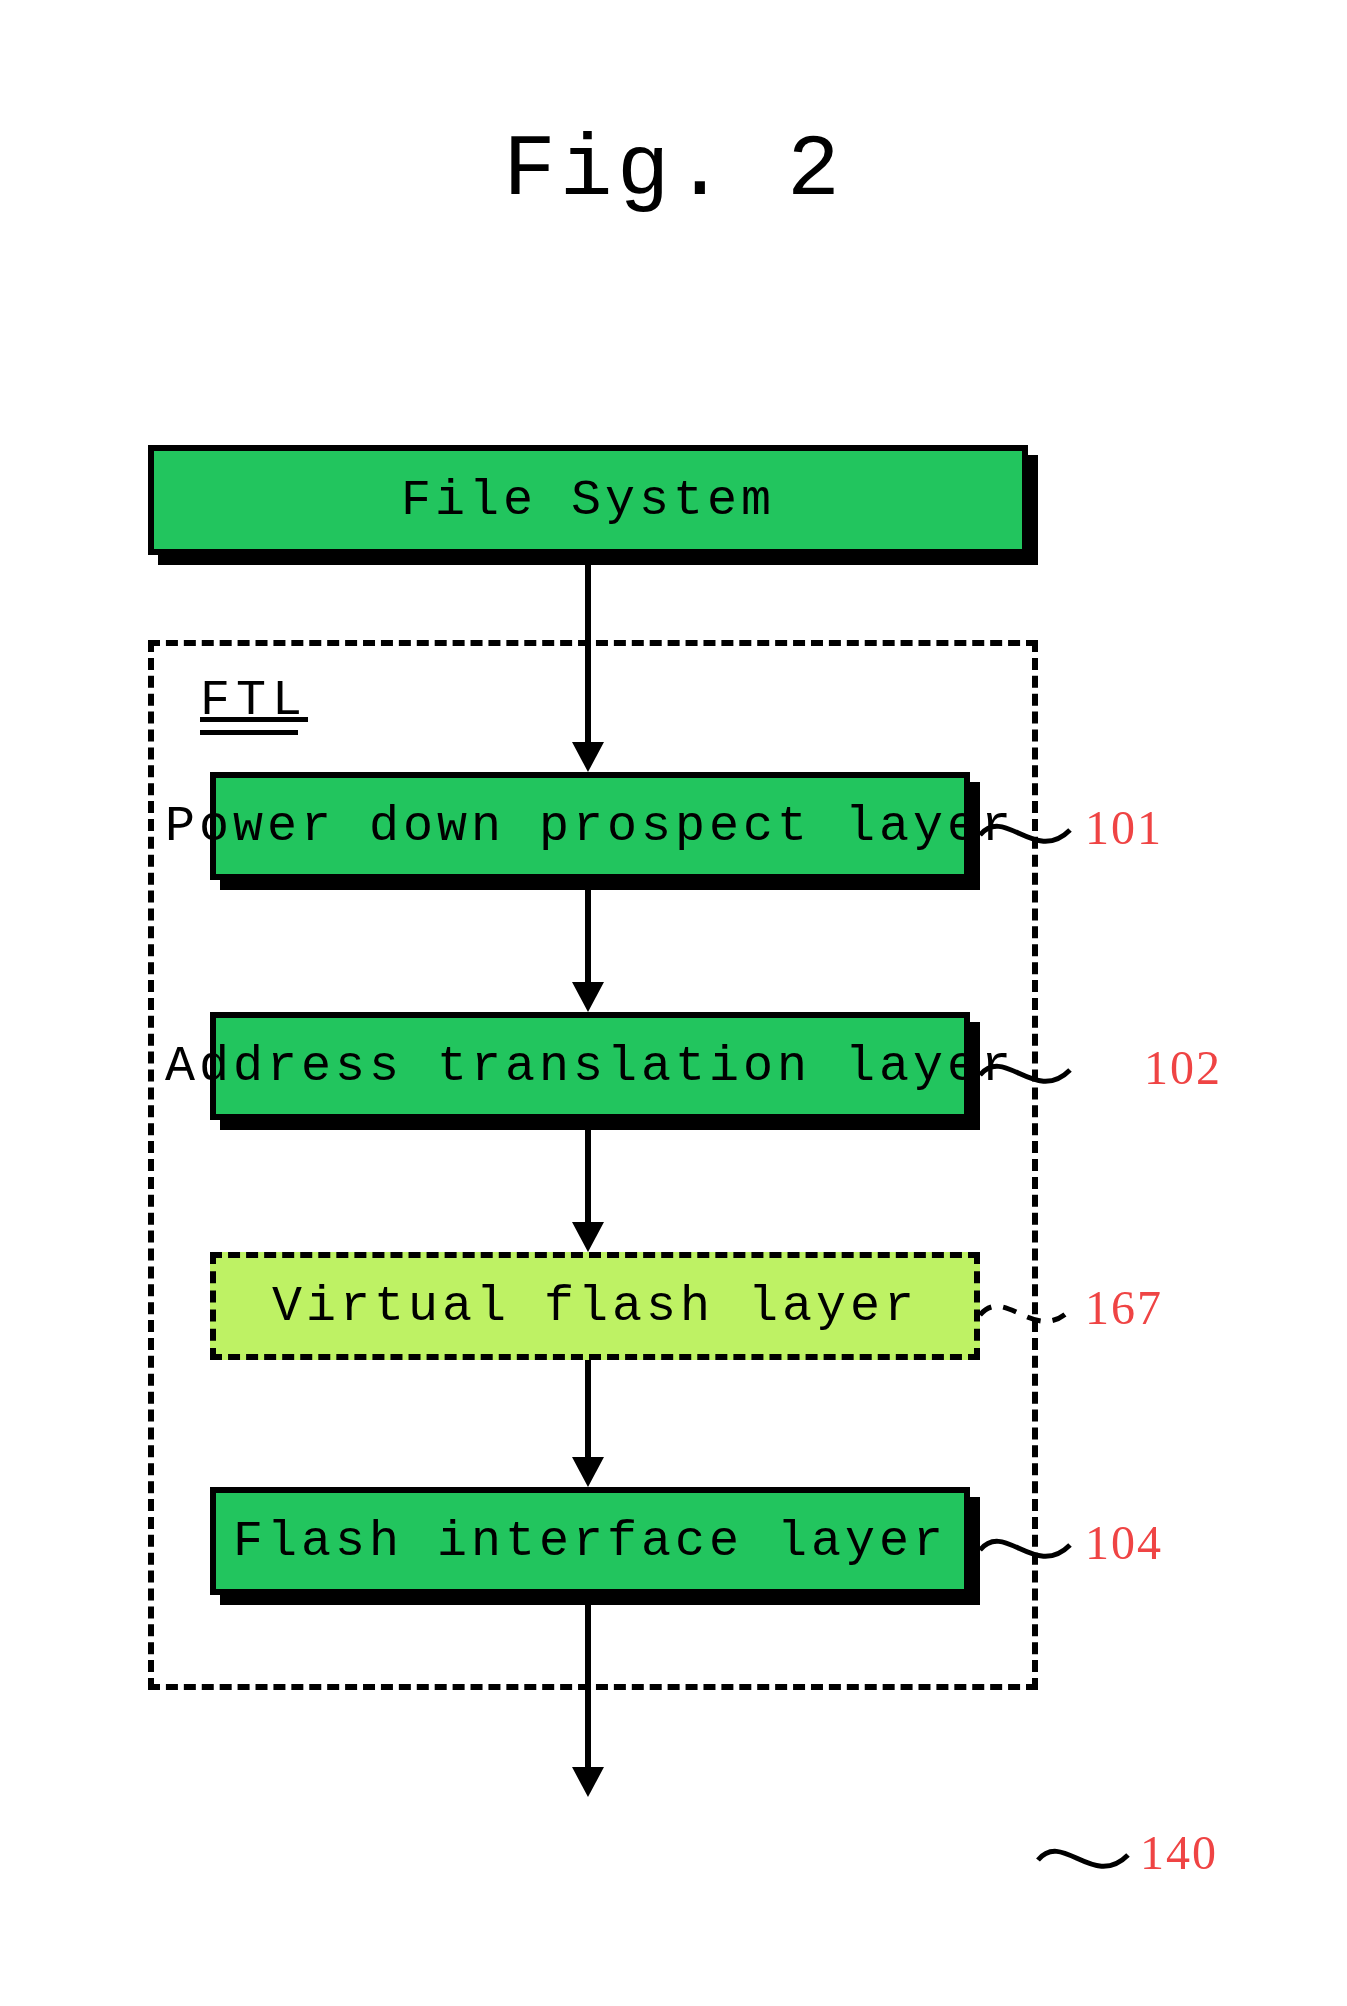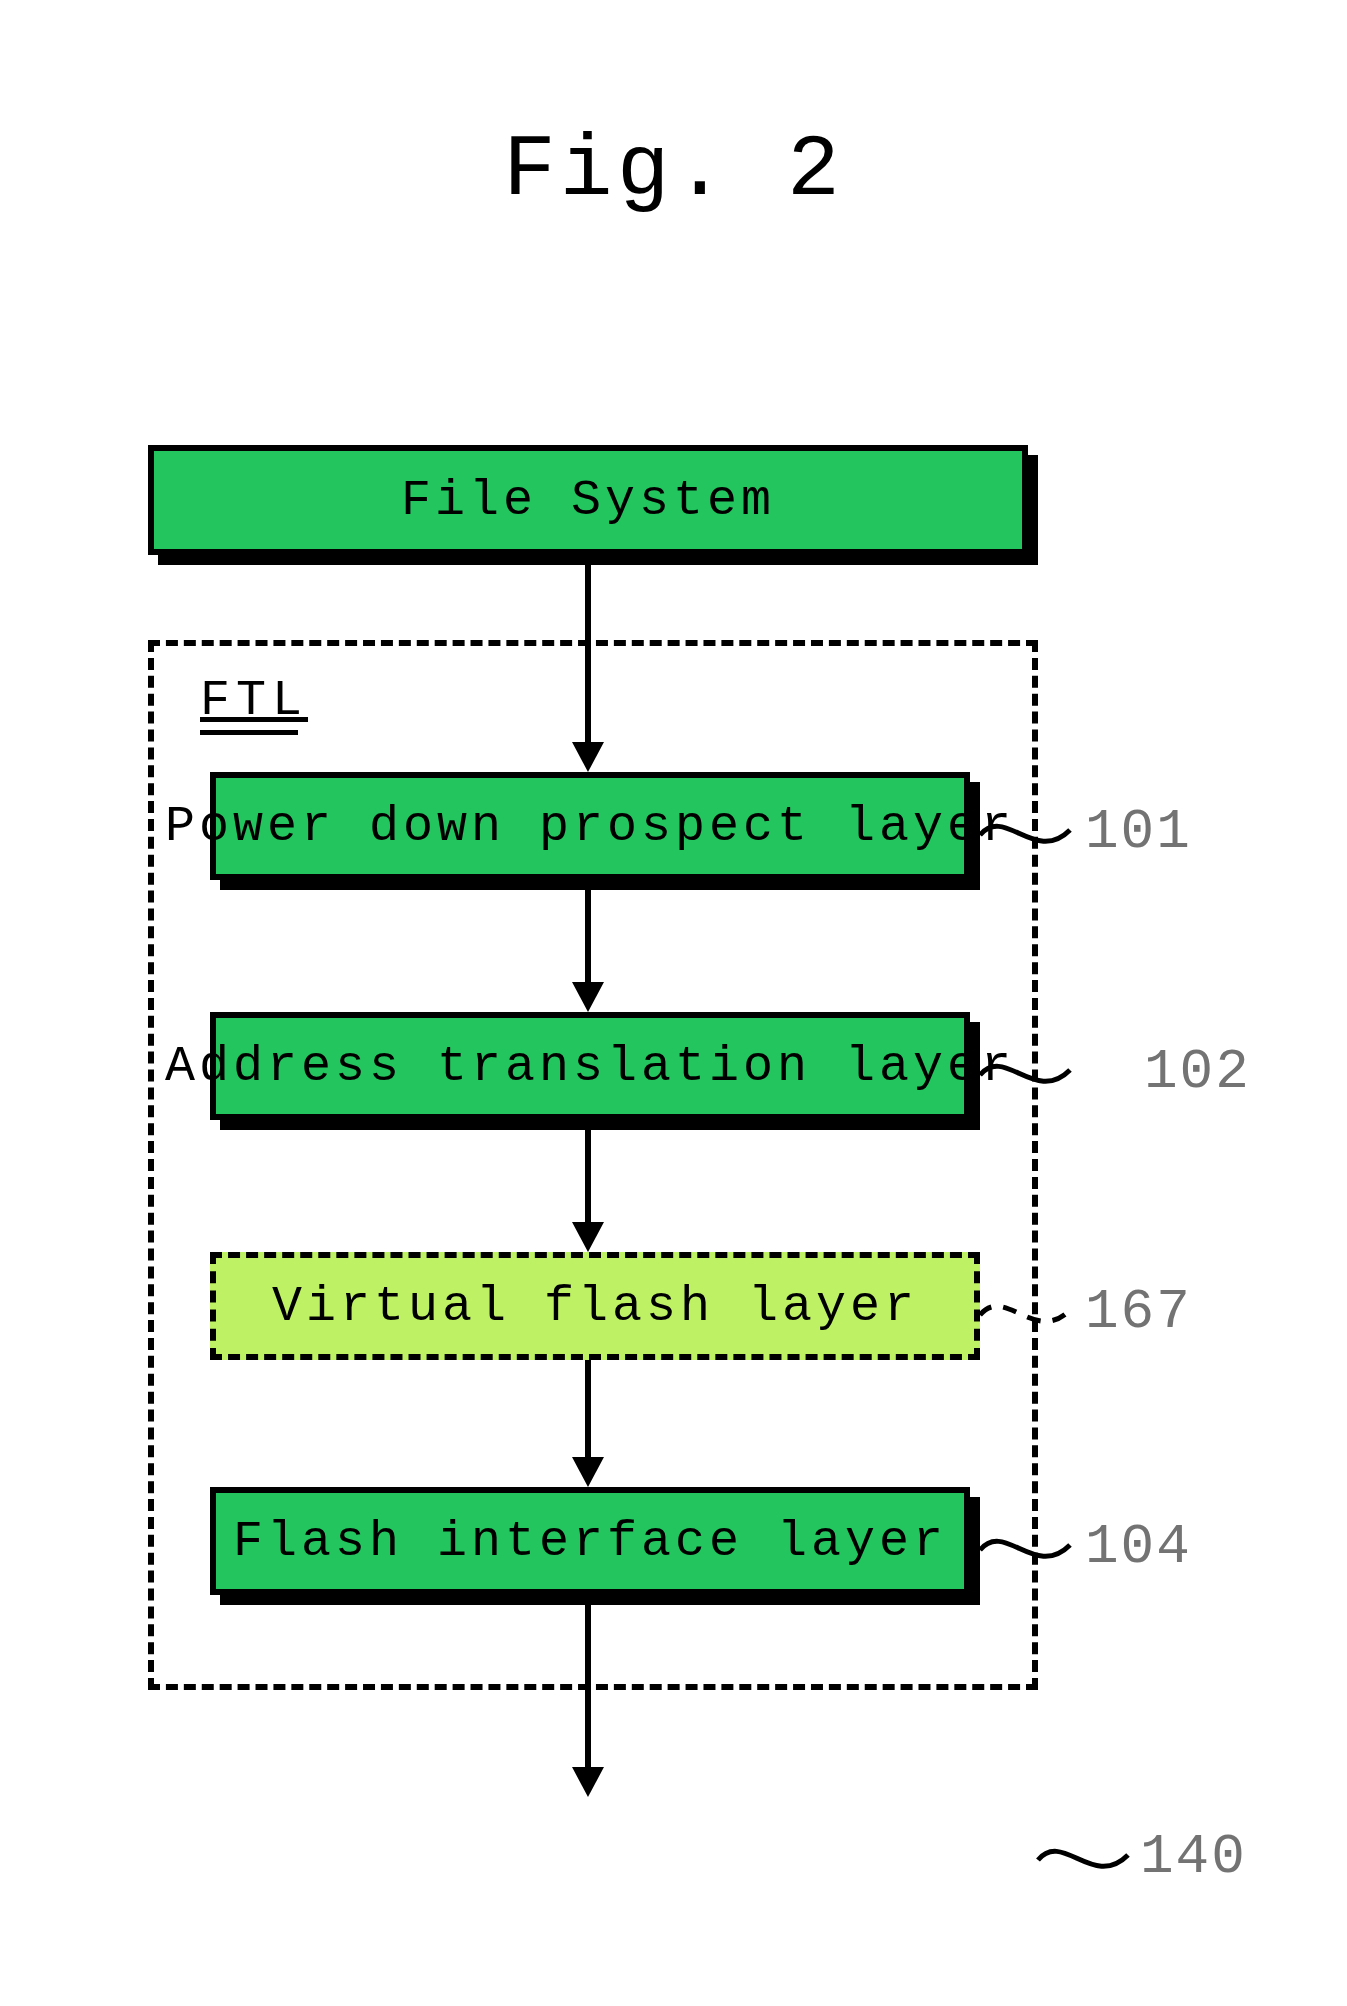--- a/index.html
+++ b/index.html
@@ -72,23 +72,24 @@
     border: 6px dashed #000;
     box-sizing: border-box;
     background: #bef264;
     display: flex;
     align-items: center;
     justify-content: center;
   }
   
   .ref-label {
     position: absolute;
-    font-size: 56px;
+    font-size: 48px;
     letter-spacing: 2px;
-    color: #737373;
+    color: #ef4444;
+    font-family: Liberation Serif, serif;
   }
   
   .arrow-stem {
     position: absolute;
     width: 6px;
     background: #000;
   }
   .arrow-head {
     position: absolute;
     width: 0;

